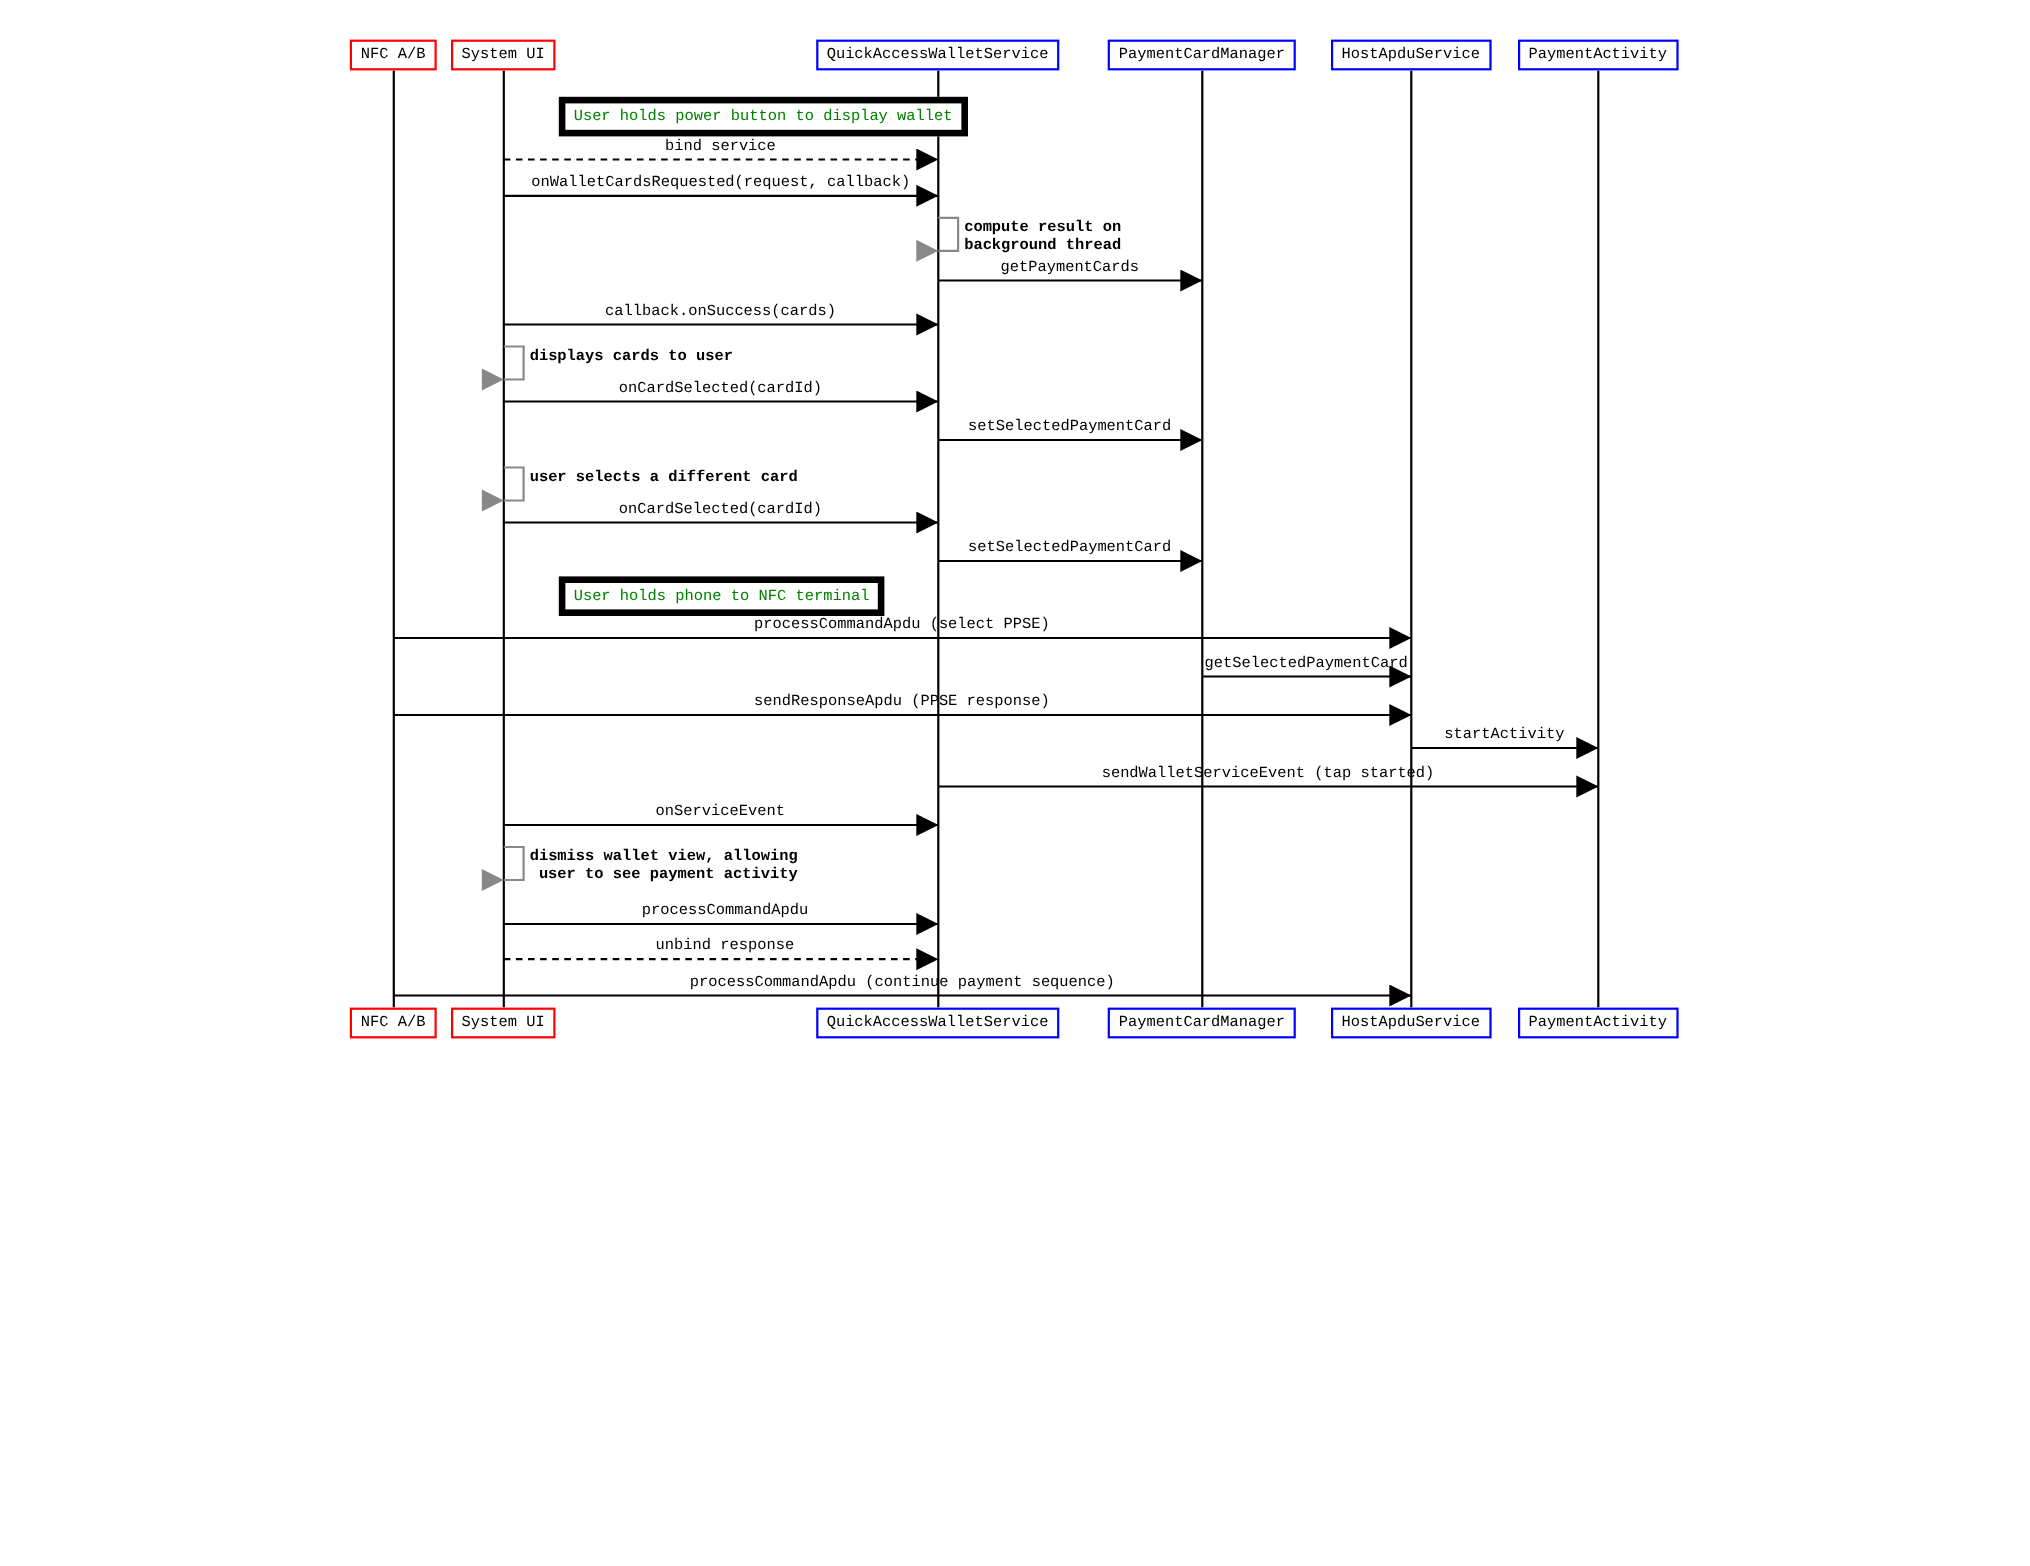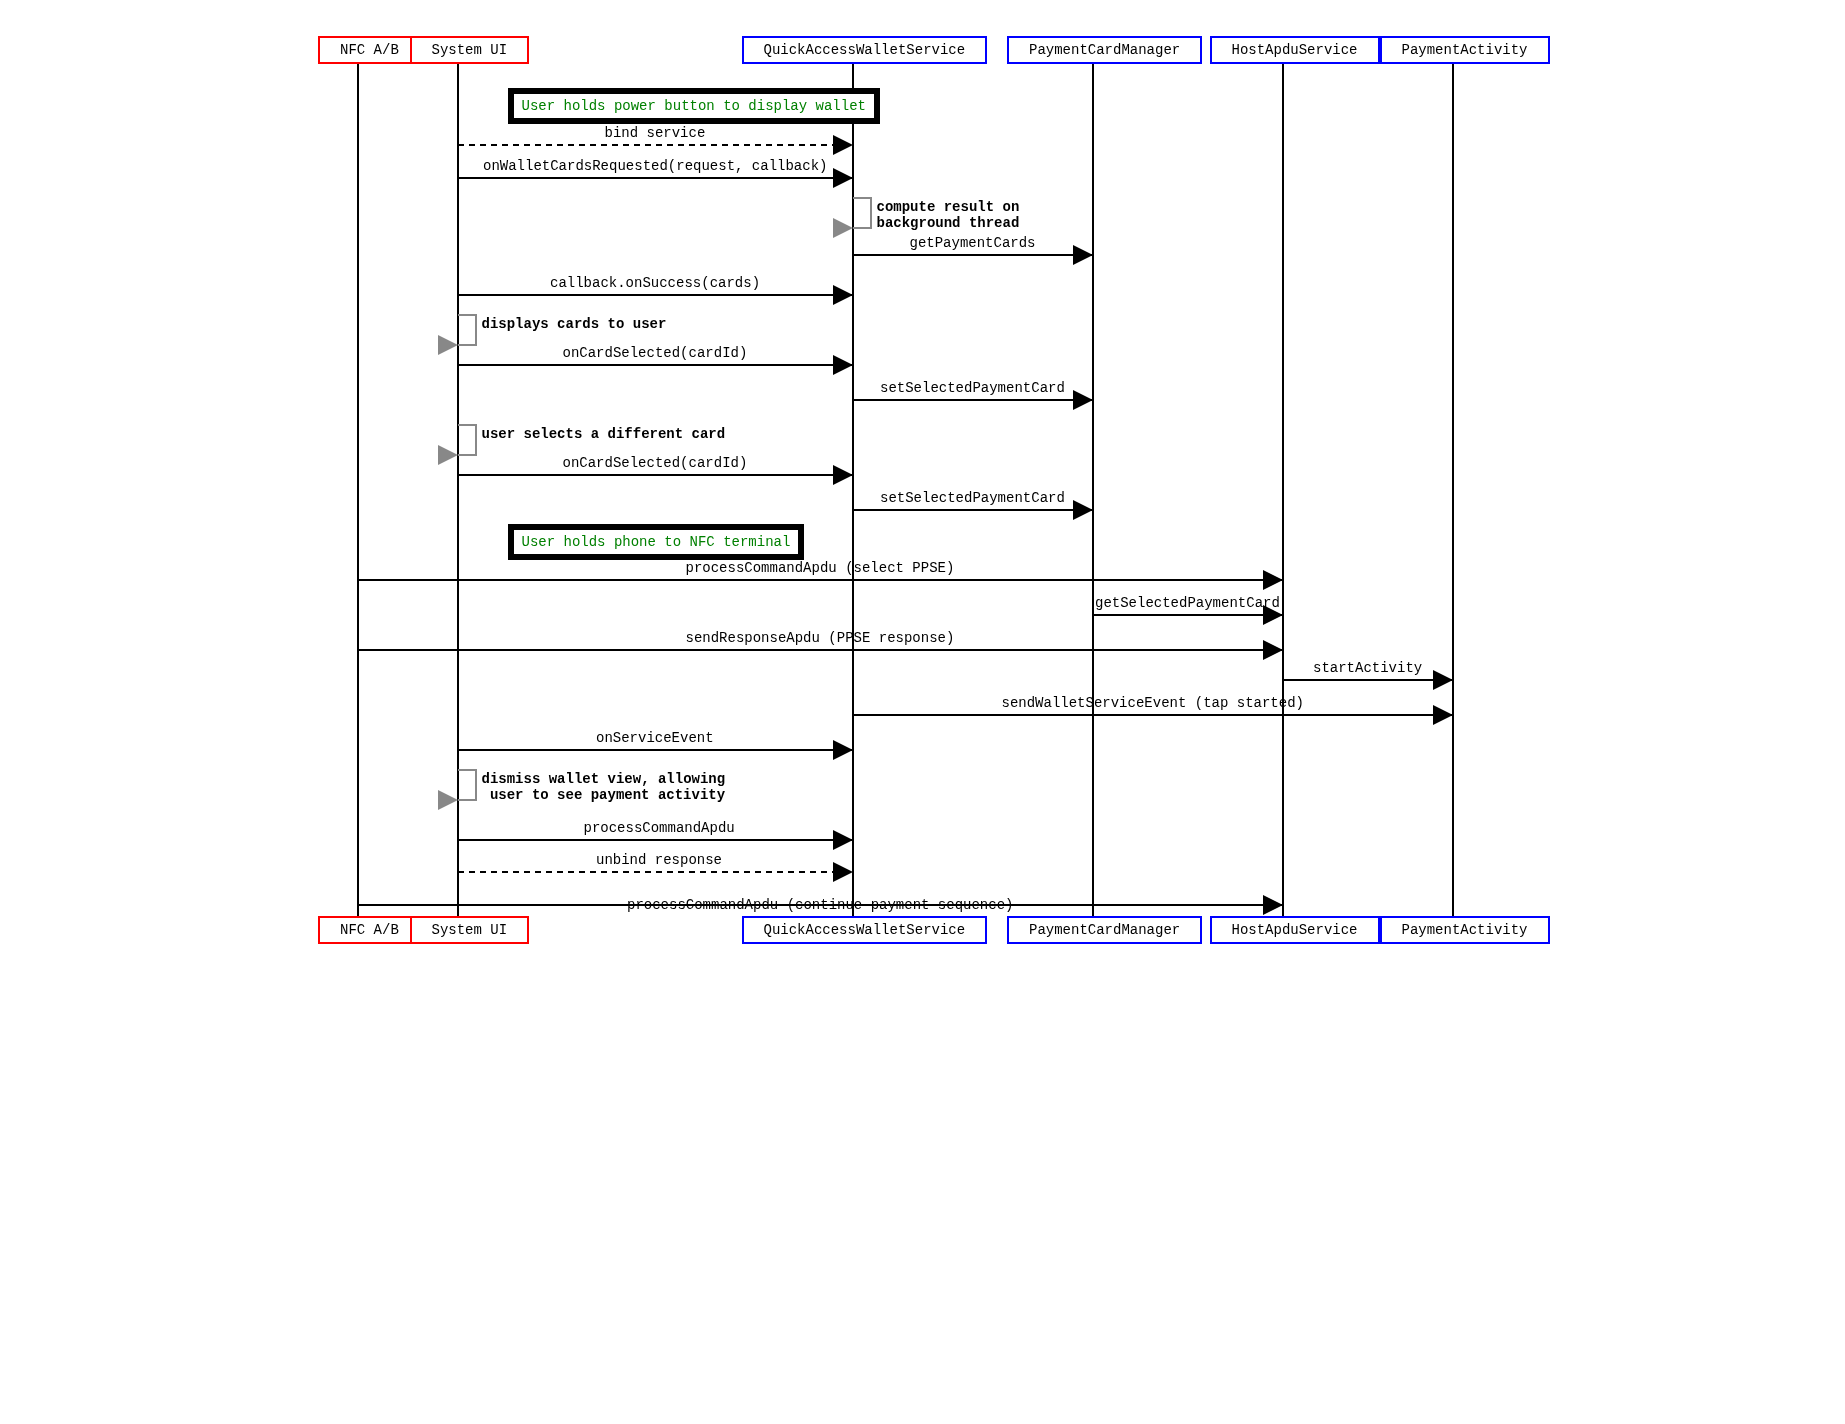--- a/index.html
+++ b/index.html
@@ -14,21 +14,21 @@
     position: relative;
     width: 1230px;
     height: 945px;
     margin: 20px auto;
   }
   svg { overflow: visible; }
   .box {
     position: absolute;
     border: 2px solid;
     background: #fff;
-    padding: 4px 20px;
+    padding: 4px 8px;
     white-space: nowrap;
     box-sizing: border-box;
     text-align: center;
   }
   .note-box {
     position: absolute;
     border: 6px solid #000000;
     background: #fff;
     color: #008000;
     padding: 4px 8px;
@@ -88,13 +88,13 @@
       <line x1="975" y1="660" x2="1145" y2="660" stroke="#000" stroke-width="2" marker-end="url(#ah)"></line>
       <line x1="1145" y1="695" x2="545" y2="695" stroke="#000" stroke-width="2" marker-start="url(#ahL)"></line>
       <line x1="545" y1="730" x2="150" y2="730" stroke="#000" stroke-width="2" marker-start="url(#ahL)"></line>
       <polyline points="150 750 168 750 168 780 150 780" fill="none" stroke="#888" stroke-width="2" marker-end="url(#ahG)"></polyline>
       <line x1="150" y1="820" x2="545" y2="820" stroke="#000" stroke-width="2" marker-end="url(#ah)"></line>
       <line x1="150" y1="852" x2="545" y2="852" stroke="#000" stroke-width="2" stroke-dasharray="6,5" marker-end="url(#ah)"></line>
       <line x1="50" y1="885" x2="975" y2="885" stroke="#000" stroke-width="2" marker-end="url(#ah)"></line>
     </svg>
 <div class="box" style="border-color: rgb(255, 0, 0); color: rgb(0, 0, 0); left: 10.5px; top: 16px;">NFC A/B</div><div class="box" style="border-color: rgb(255, 0, 0); color: rgb(0, 0, 0); left: 10.5px; top: 896px;">NFC A/B</div><div class="box" style="border-color: rgb(255, 0, 0); color: rgb(0, 0, 0); left: 102px; top: 16px;">System UI</div><div class="box" style="border-color: rgb(255, 0, 0); color: rgb(0, 0, 0); left: 102px; top: 896px;">System UI</div><div class="box" style="border-color: rgb(0, 0, 255); color: rgb(0, 0, 0); left: 434px; top: 16px;">QuickAccessWalletService</div><div class="box" style="border-color: rgb(0, 0, 255); color: rgb(0, 0, 0); left: 434px; top: 896px;">QuickAccessWalletService</div><div class="box" style="border-color: rgb(0, 0, 255); color: rgb(0, 0, 0); left: 699.5px; top: 16px;">PaymentCardManager</div><div class="box" style="border-color: rgb(0, 0, 255); color: rgb(0, 0, 0); left: 699.5px; top: 896px;">PaymentCardManager</div><div class="box" style="border-color: rgb(0, 0, 255); color: rgb(0, 0, 0); left: 902px; top: 16px;">HostApduService</div><div class="box" style="border-color: rgb(0, 0, 255); color: rgb(0, 0, 0); left: 902px; top: 896px;">HostApduService</div><div class="box" style="border-color: rgb(0, 0, 255); color: rgb(0, 0, 0); left: 1072px; top: 16px;">PaymentActivity</div><div class="box" style="border-color: rgb(0, 0, 255); color: rgb(0, 0, 0); left: 1072px; top: 896px;">PaymentActivity</div><div class="note-box" style="left: 200px; top: 68px;">User holds power button to display wallet</div><div class="msg-label" style="left: 297px; top: 105px;">bind service</div><div class="msg-label" style="left: 175.5px; top: 138px;">onWalletCardsRequested(request, callback)</div><div class="self-label" style="left: 569px; top: 179px;">compute result on
 background thread</div><div class="msg-label" style="left: 602px; top: 215px;">getPaymentCards</div><div class="msg-label" style="left: 242.5px; top: 255px;">callback.onSuccess(cards)</div><div class="self-label" style="left: 174px; top: 296px;">displays cards to user</div><div class="msg-label" style="left: 255px; top: 325px;">onCardSelected(cardId)</div><div class="msg-label" style="left: 572.5px; top: 360px;">setSelectedPaymentCard</div><div class="self-label" style="left: 174px; top: 406px;">user selects a different card</div><div class="msg-label" style="left: 255px; top: 435px;">onCardSelected(cardId)</div><div class="msg-label" style="left: 572.5px; top: 470px;">setSelectedPaymentCard</div><div class="note-box" style="left: 200px; top: 504px;">User holds phone to NFC terminal</div><div class="msg-label" style="left: 378px; top: 540px;">processCommandApdu (select PPSE)</div><div class="msg-label" style="left: 787.5px; top: 575px;">getSelectedPaymentCard</div><div class="msg-label" style="left: 378px; top: 610px;">sendResponseApdu (PPSE response)</div><div class="msg-label" style="left: 1005.5px; top: 640px;">startActivity</div><div class="msg-label" style="left: 694px; top: 675px;">sendWalletServiceEvent (tap started)</div><div class="msg-label" style="left: 288.5px; top: 710px;">onServiceEvent</div><div class="self-label" style="left: 174px; top: 751px;">dismiss wallet view, allowing
-user to see payment activity</div><div class="msg-label" style="left: 276px; top: 800px;">processCommandApdu</div><div class="msg-label" style="left: 288.5px; top: 832px;">unbind response</div><div class="msg-label" style="left: 319.5px; top: 865px; margin-top: 12px;">processCommandApdu (continue payment sequence)</div></div>
+user to see payment activity</div><div class="msg-label" style="left: 276px; top: 800px;">processCommandApdu</div><div class="msg-label" style="left: 288.5px; top: 832px;">unbind response</div><div class="msg-label" style="left: 319.5px; top: 865px;">processCommandApdu (continue payment sequence)</div></div>
 
 </body></html>

